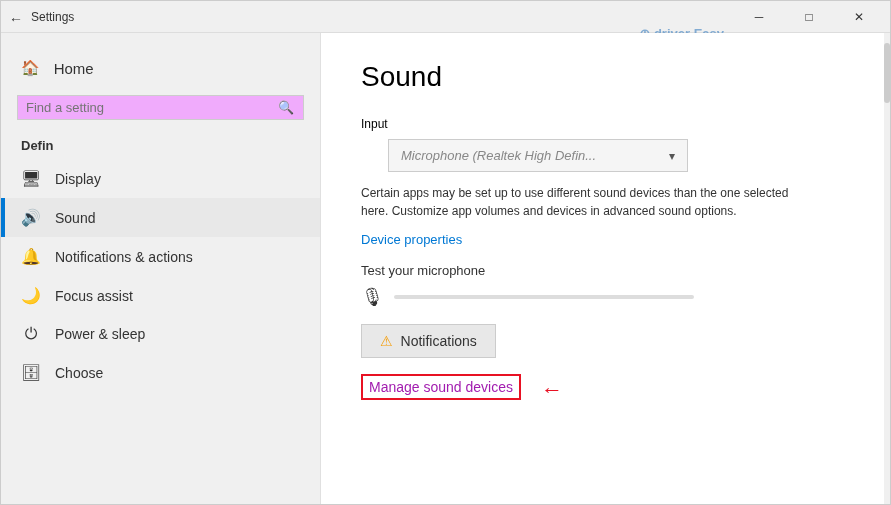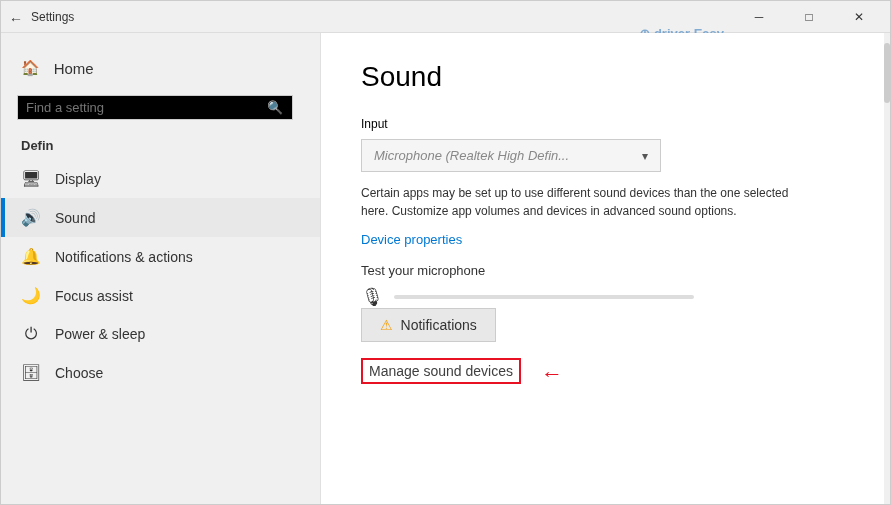--- a/index.html
+++ b/index.html
@@ -93,24 +93,24 @@
     .sidebar-home {
       display: flex;
       align-items: center;
       gap: 14px;
       padding: 10px 20px;
       cursor: pointer;
       font-size: 15px;
       color: #333;
     }
     .search-box {
-      margin: 8px 27px 12px 16px;
+      margin: 8px 16px 12px 16px;
       display: flex;
       align-items: flex-end;
-      background: #000000;
+      background: #f0abfc;
       border: 1px solid #ccc;
       padding: 4px 8px;
     }
     .search-input {
       border: none;
       outline: none;
       font-size: 13px;
       color: #666;
       flex: 1;
       background: transparent;
@@ -181,20 +181,21 @@
     .dropdown {
       display: flex;
       align-items: flex-end;
       justify-content: space-between;
       border: 1px solid #ccc;
       padding: 8px 12px;
       width: 300px;
       background: #f5f5f5;
       cursor: pointer;
       margin-bottom: 12px;
+      margin-left: 27px;
     }
     .dropdown-text {
       font-size: 13px;
       color: #888;
       font-style: italic;
       overflow: hidden;
       white-space: nowrap;
       text-overflow: ellipsis;
     }
     .dropdown-arrow {
@@ -209,20 +210,21 @@
       margin-bottom: 10px;
     }
     .link-text {
       font-size: 13px;
       color: #0078d4;
       cursor: pointer;
       margin-bottom: 16px;
       display: inline-block;
     }
     .microphone-section {
+      margin-bottom: 16px;
     }
     .mic-label {
       font-size: 13px;
       color: #333;
       margin-bottom: 8px;
     }
     .mic-row {
       display: flex;
       align-items: center;
       gap: 10px;
@@ -254,21 +256,21 @@
       font-size: 14px;
       color: #f59b00;
     }
     .manage-link-wrapper {
       display: inline-block;
       border: 2px solid #e81123;
       padding: 2px 6px;
     }
     .manage-link {
       font-size: 14px;
-      color: #404040;
+      color: #a21caf;
       cursor: pointer;
       text-decoration: none;
     }
     .arrow-indicator {
       display: inline-block;
       margin-left: 20px;
       color: #e81123;
       font-size: 22px;
       vertical-align: middle;
     }

